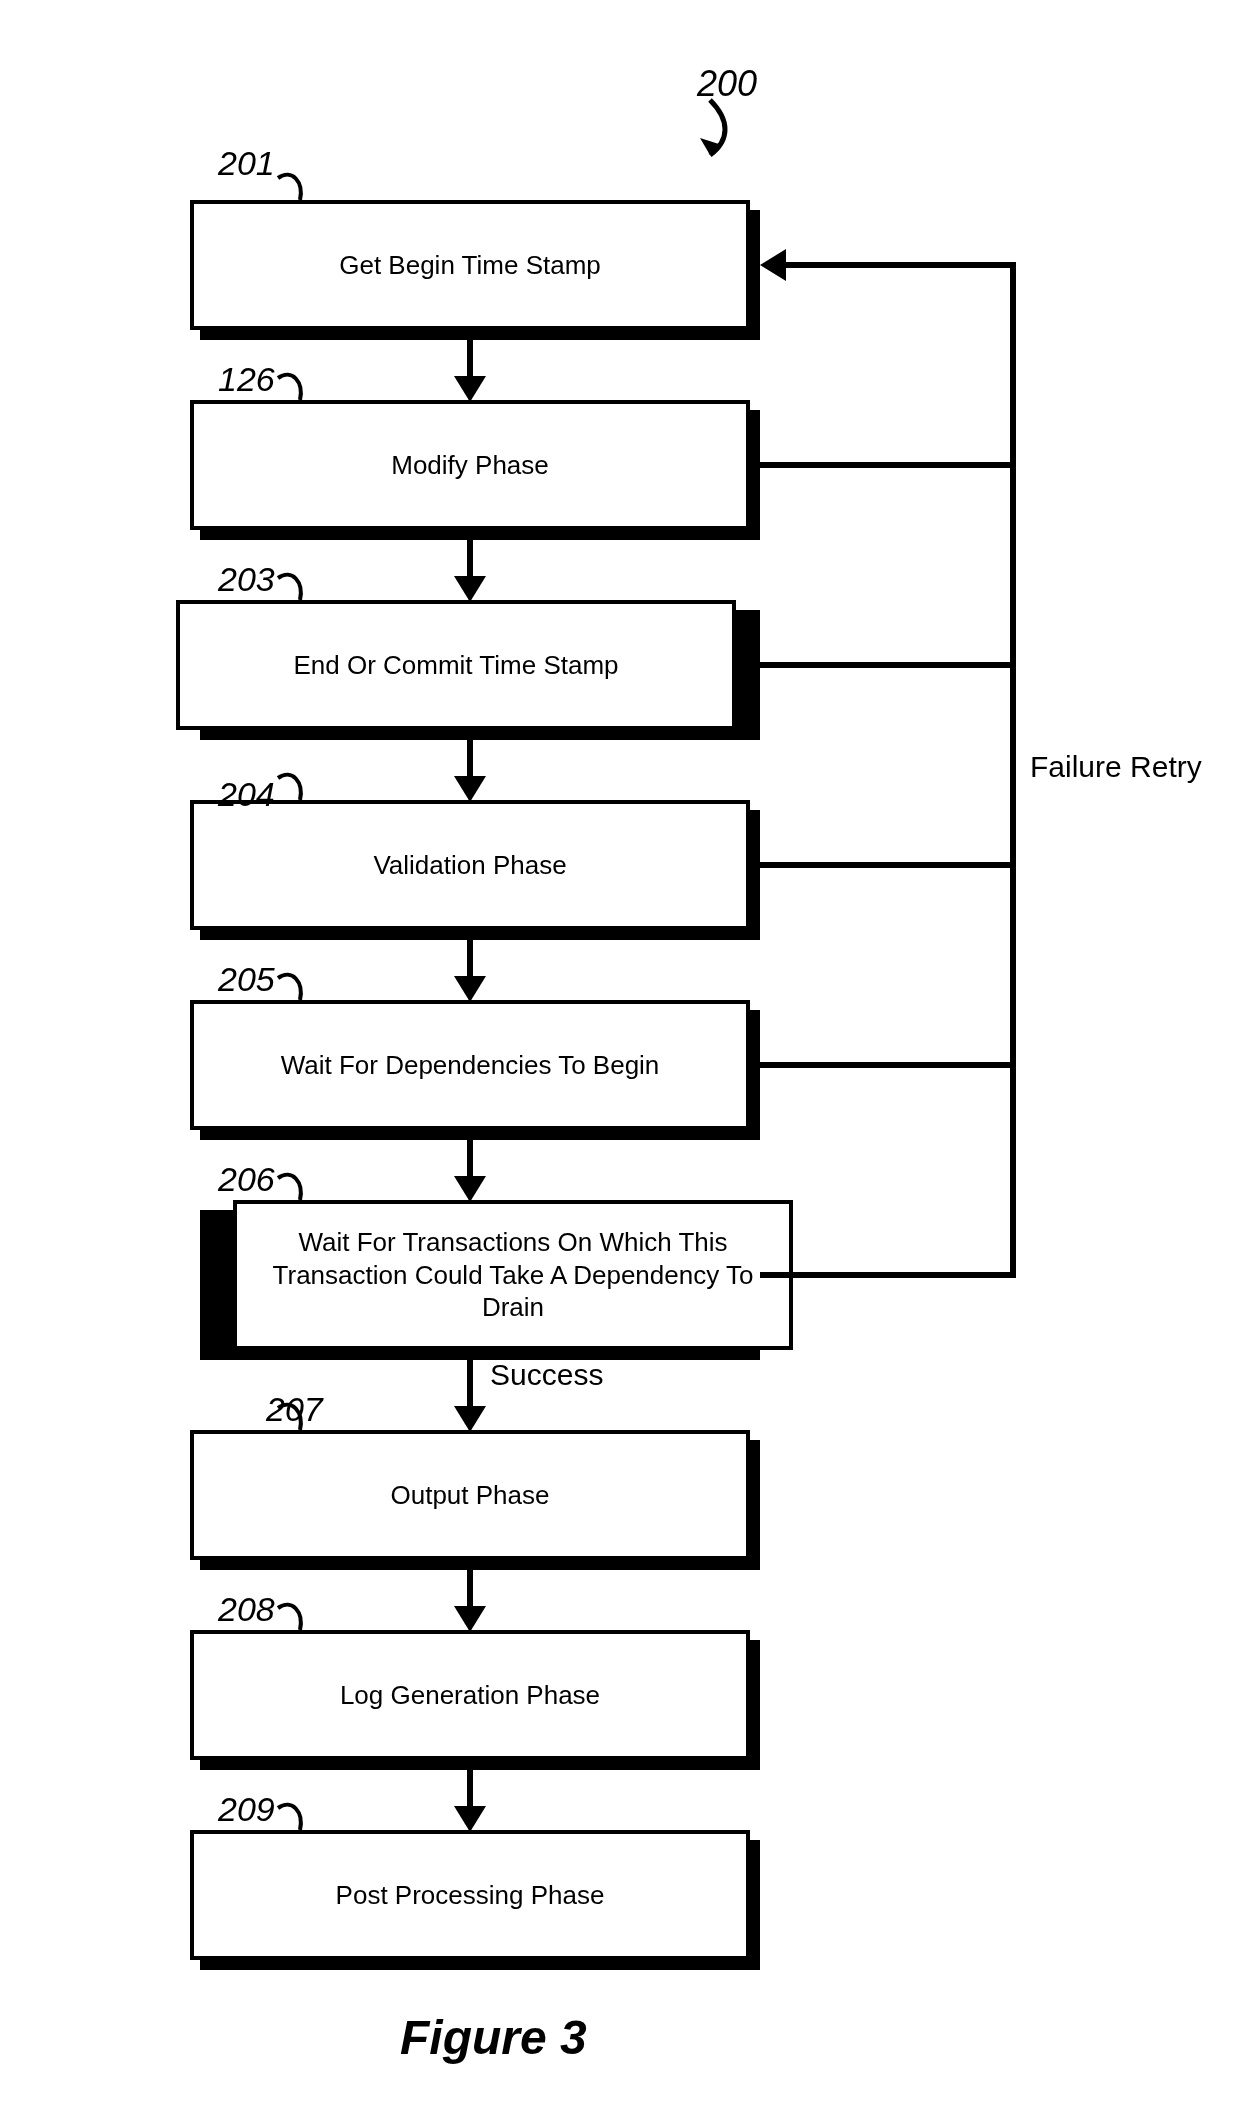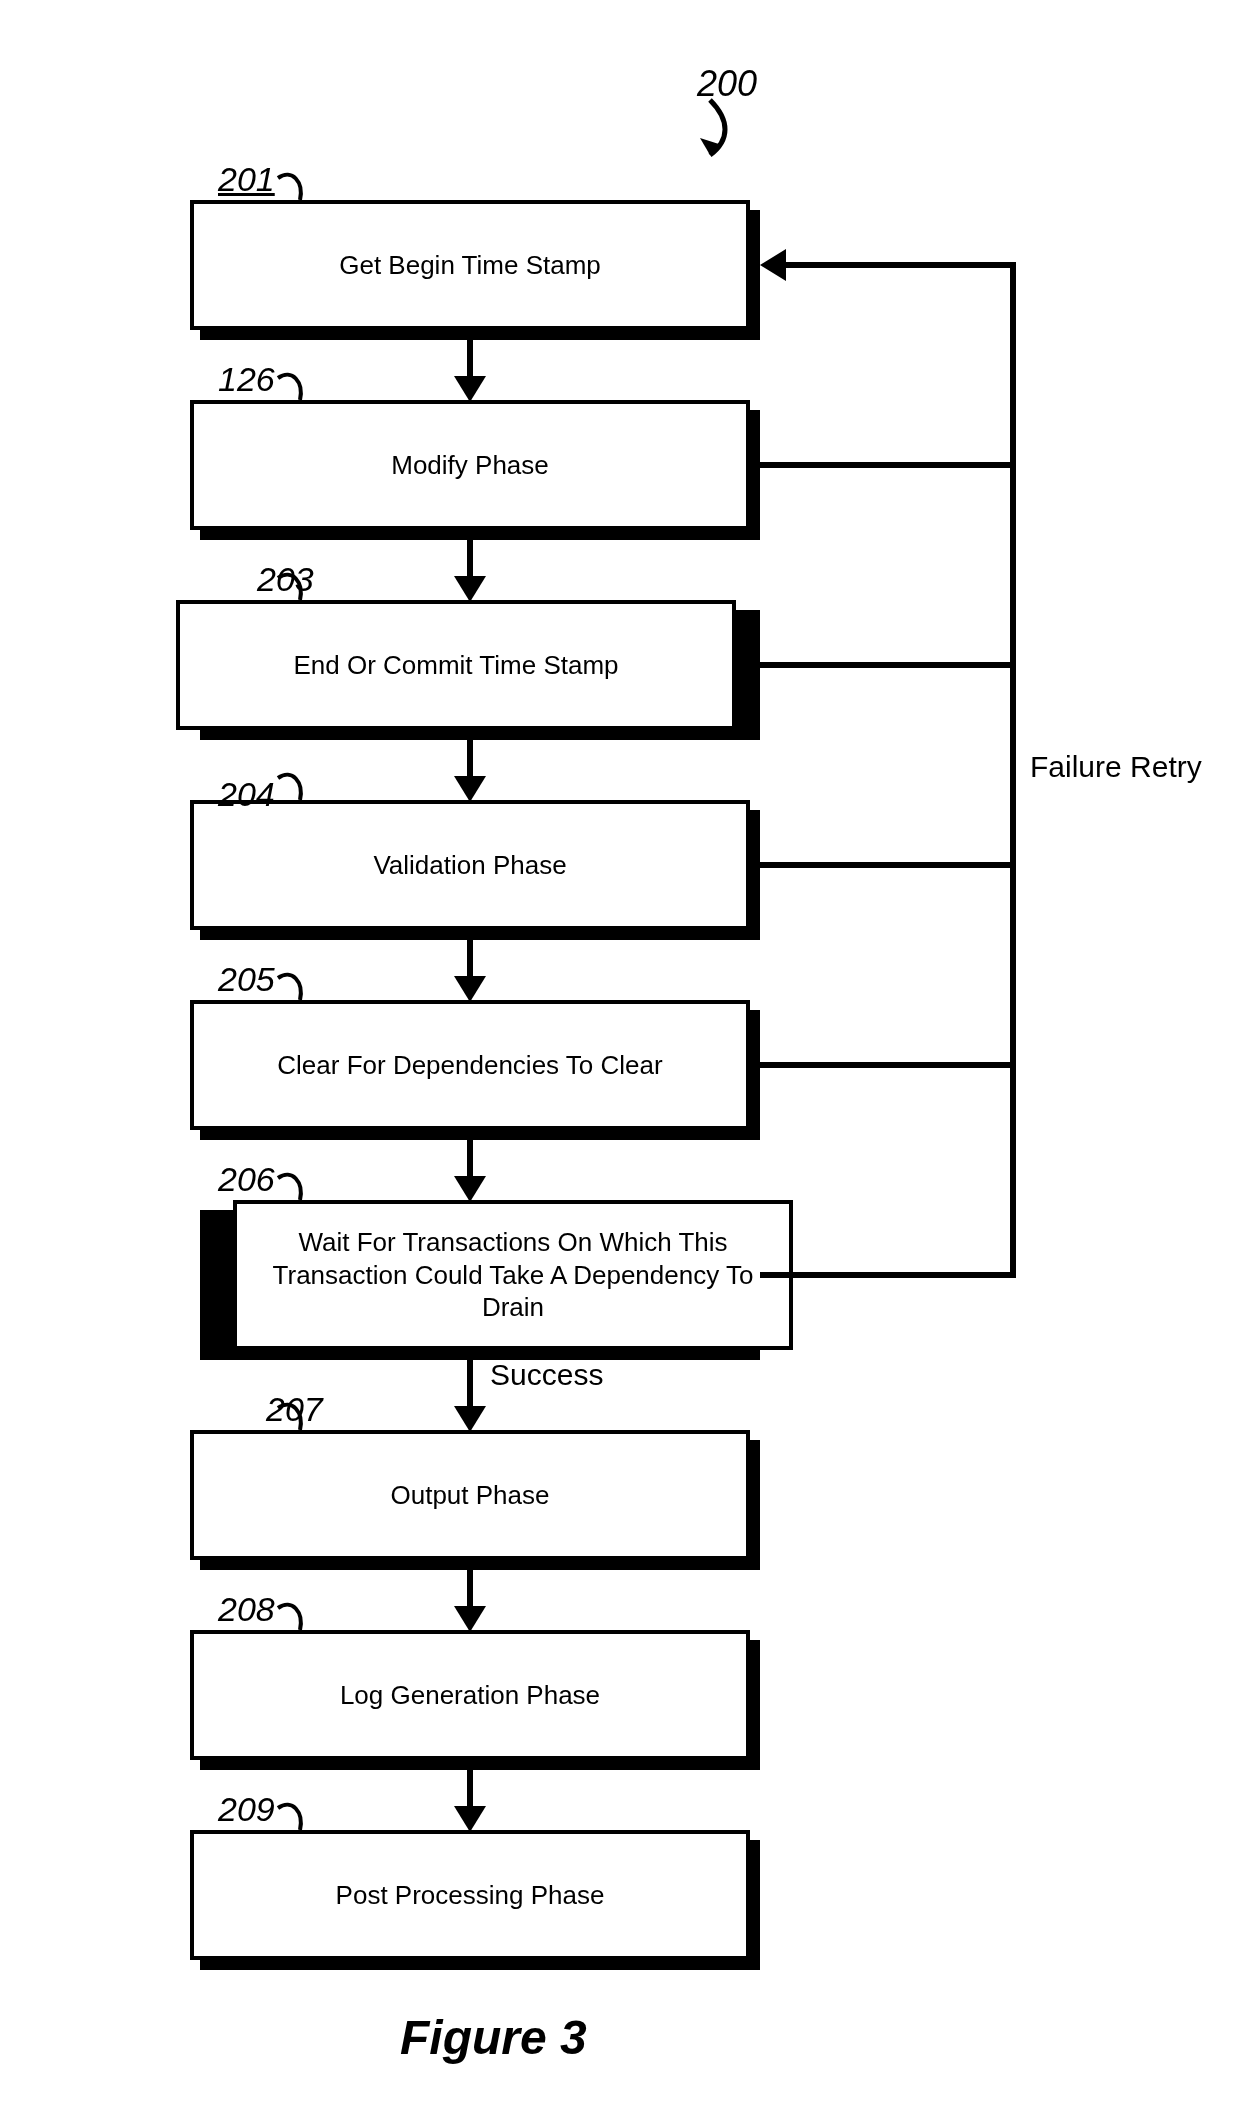--- a/index.html
+++ b/index.html
@@ -96,55 +96,55 @@
   <div class="figref-200" style="left:697px; top:63px;">200</div>
   <svg class="tail" style="left:700px; top:100px;" width="60" height="70">
     <path d="M 10 0 C 30 20, 30 40, 10 55" stroke="#000" stroke-width="5" fill="none"></path>
     <polygon points="10,55 0,38 22,45" fill="#000"></polygon>
   </svg>
 
   <div class="box-shadow" style="left:200px; top:210px; width:560px; height:130px;"></div>
   <div class="box" style="left:190px; top:200px; width:560px; height:130px;">
     <span>Get Begin Time Stamp</span>
   </div>
-  <div class="ref-label" style="left:218px; top:160px;text-decoration:underline;">201</div>
+  <div class="ref-label" style="left:218px; top:144px;">201</div>
   <svg class="tail" style="left:278px; top:170px;" width="40" height="34">
     <path d="M 0 8 C 14 -2, 26 12, 22 30" stroke="#000" stroke-width="4" fill="none"></path>
   </svg>
 
   <div class="box-shadow" style="left:200px; top:410px; width:560px; height:130px;"></div>
   <div class="box" style="left:190px; top:400px; width:560px; height:130px;">
     <span>Modify Phase</span>
   </div>
   <div class="ref-label" style="left:218px; top:360px;">126</div>
   <svg class="tail" style="left:278px; top:370px;" width="40" height="34">
     <path d="M 0 8 C 14 -2, 26 12, 22 30" stroke="#000" stroke-width="4" fill="none"></path>
   </svg>
 
   <div class="box-shadow" style="left:200px; top:610px; width:560px; height:130px;"></div>
   <div class="box" style="left:176px; top:600px; width:560px; height:130px;">
     <span>End Or Commit Time Stamp</span>
   </div>
-  <div class="ref-label" style="left:218px; top:560px;margin-left:39px;">203</div>
+  <div class="ref-label" style="left:218px; top:560px;">203</div>
   <svg class="tail" style="left:278px; top:570px;" width="40" height="34">
     <path d="M 0 8 C 14 -2, 26 12, 22 30" stroke="#000" stroke-width="4" fill="none"></path>
   </svg>
 
   <div class="box-shadow" style="left:200px; top:810px; width:560px; height:130px;"></div>
   <div class="box" style="left:190px; top:800px; width:560px; height:130px;">
     <span>Validation Phase</span>
   </div>
   <div class="ref-label" style="left:218px; top:760px;margin-top:15px;">204</div>
   <svg class="tail" style="left:278px; top:770px;" width="40" height="34">
     <path d="M 0 8 C 14 -2, 26 12, 22 30" stroke="#000" stroke-width="4" fill="none"></path>
   </svg>
 
   <div class="box-shadow" style="left:200px; top:1010px; width:560px; height:130px;"></div>
   <div class="box" style="left:190px; top:1000px; width:560px; height:130px;">
-    <span>Clear For Dependencies To Clear</span>
+    <span>Wait For Dependencies To Begin</span>
   </div>
   <div class="ref-label" style="left:218px; top:960px;">205</div>
   <svg class="tail" style="left:278px; top:970px;" width="40" height="34">
     <path d="M 0 8 C 14 -2, 26 12, 22 30" stroke="#000" stroke-width="4" fill="none"></path>
   </svg>
 
   <div class="box-shadow" style="left:200px; top:1210px; width:560px; height:150px;"></div>
   <div class="box" style="left:190px; top:1200px; width:560px; height:150px;margin-left:43px;">
     <span>Wait For Transactions On Which This Transaction Could Take A Dependency To Drain</span>
   </div>

